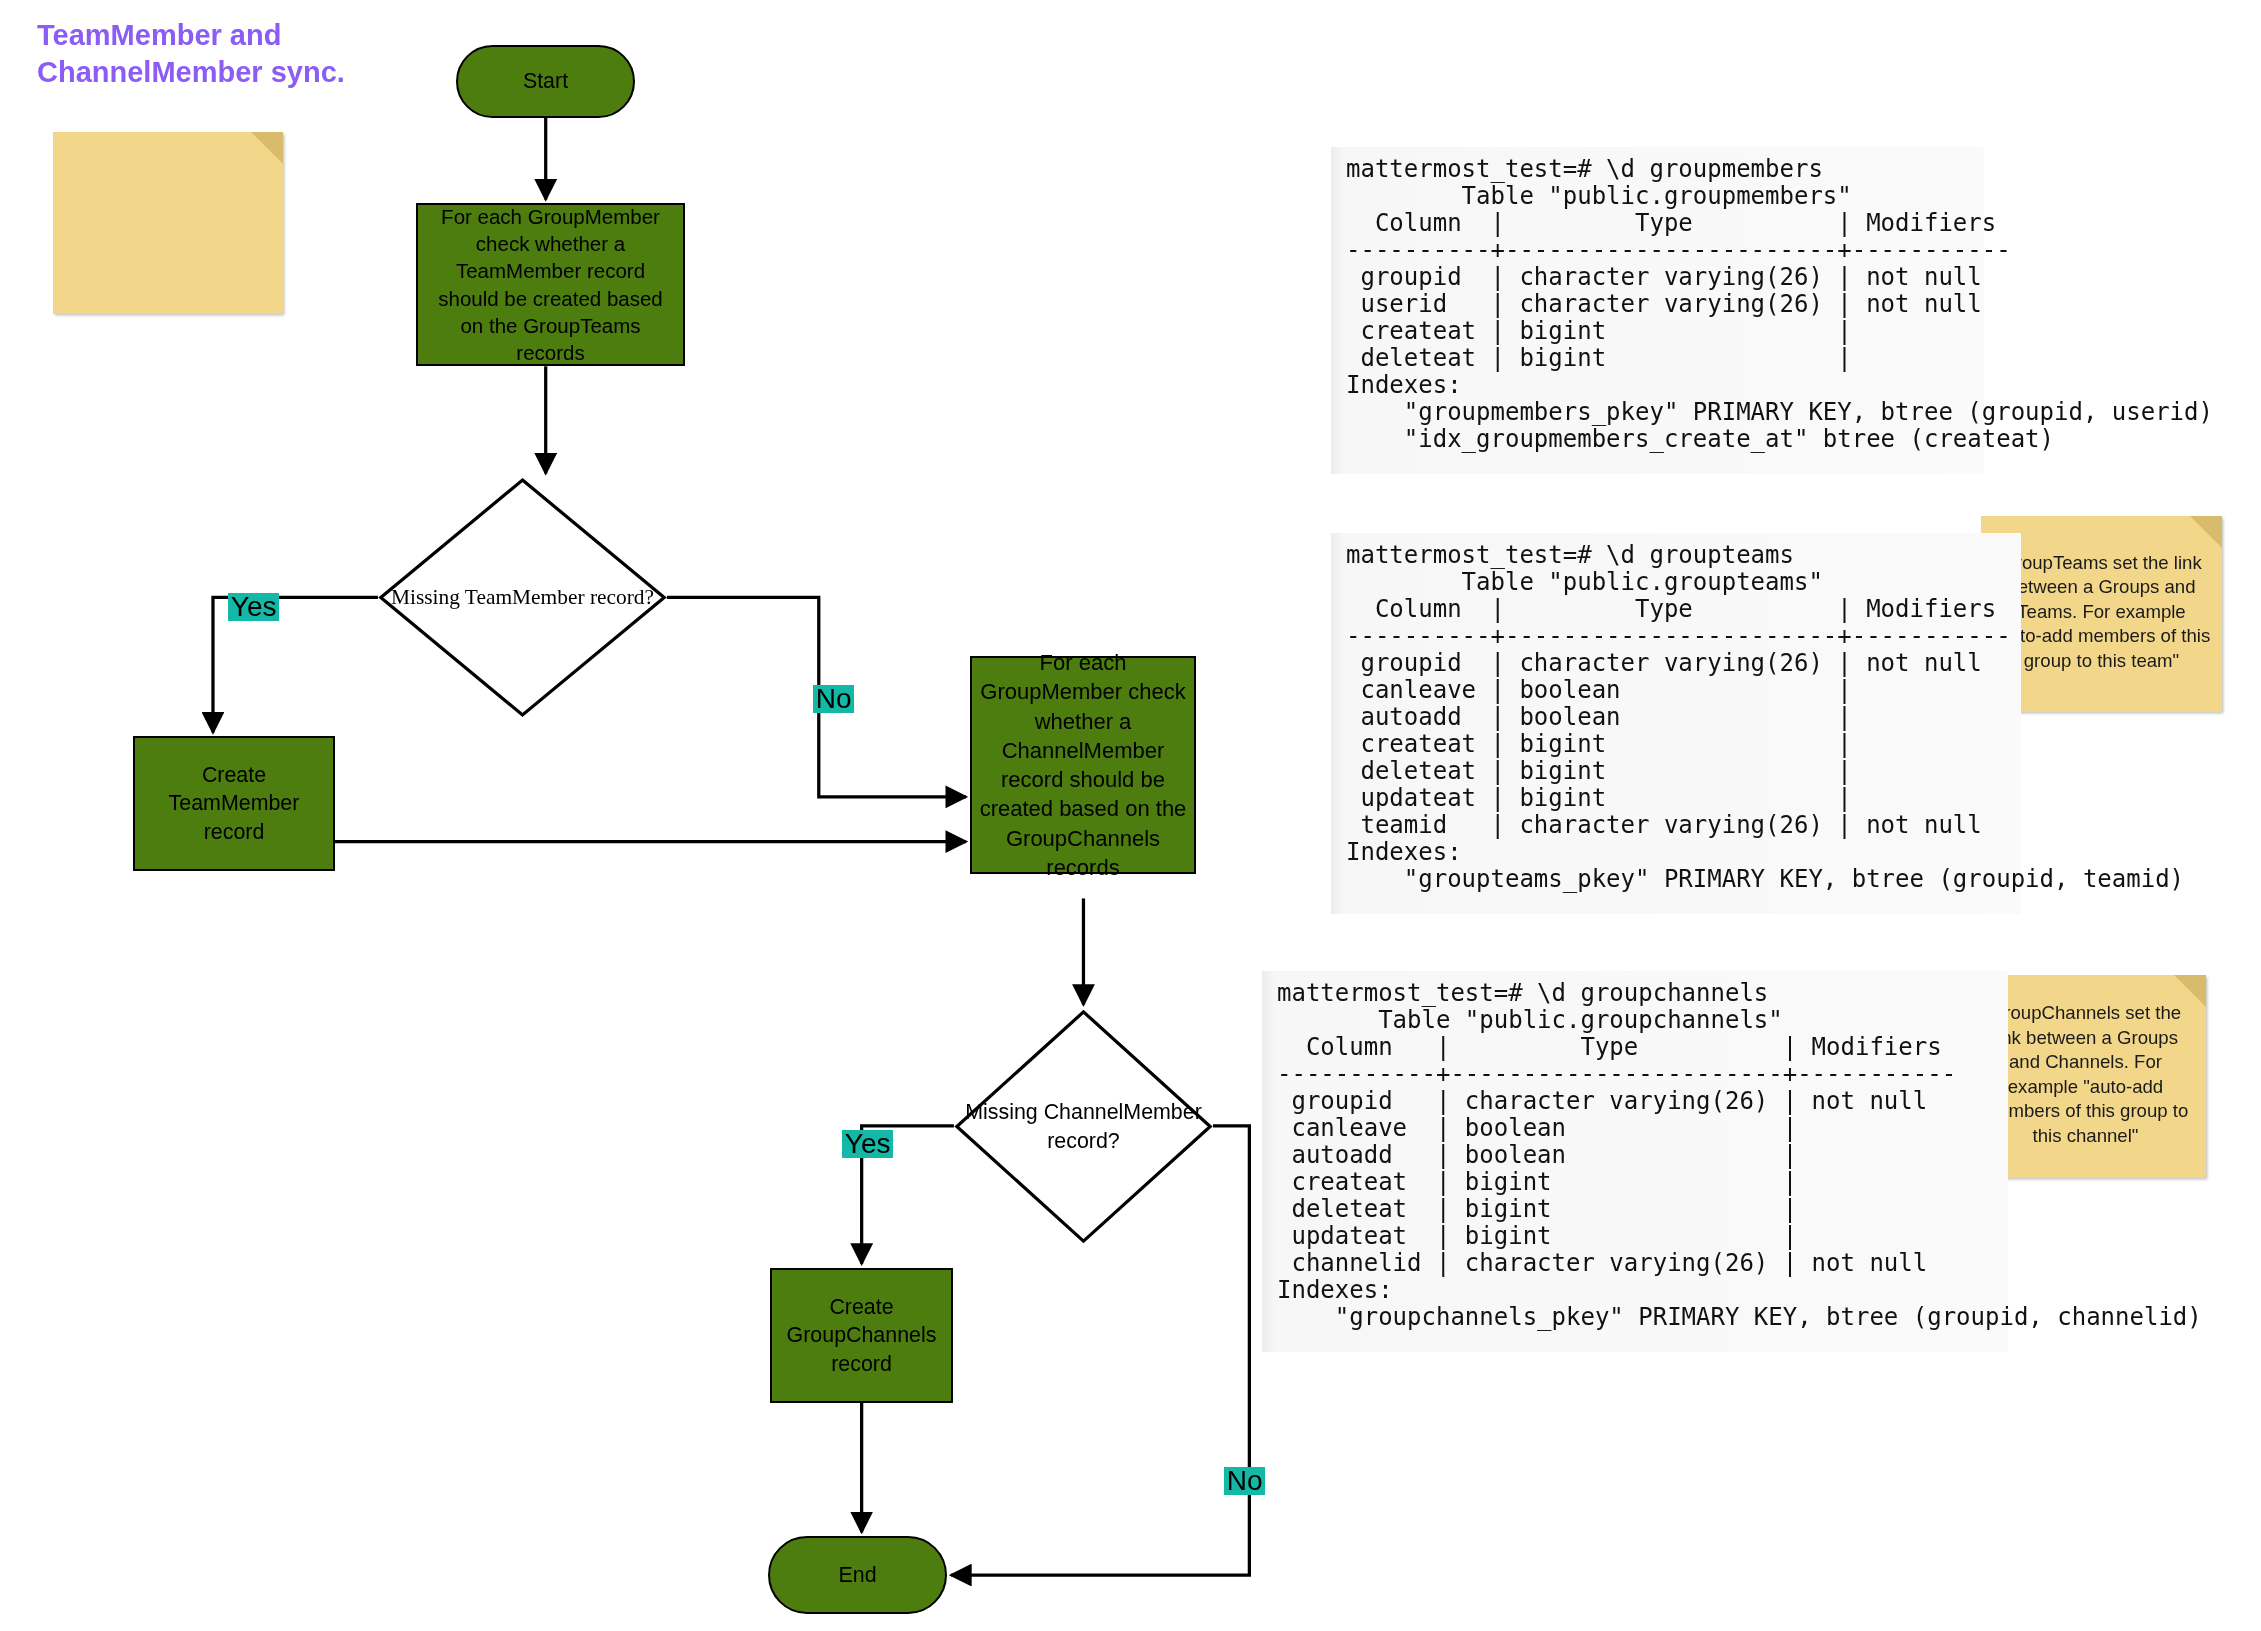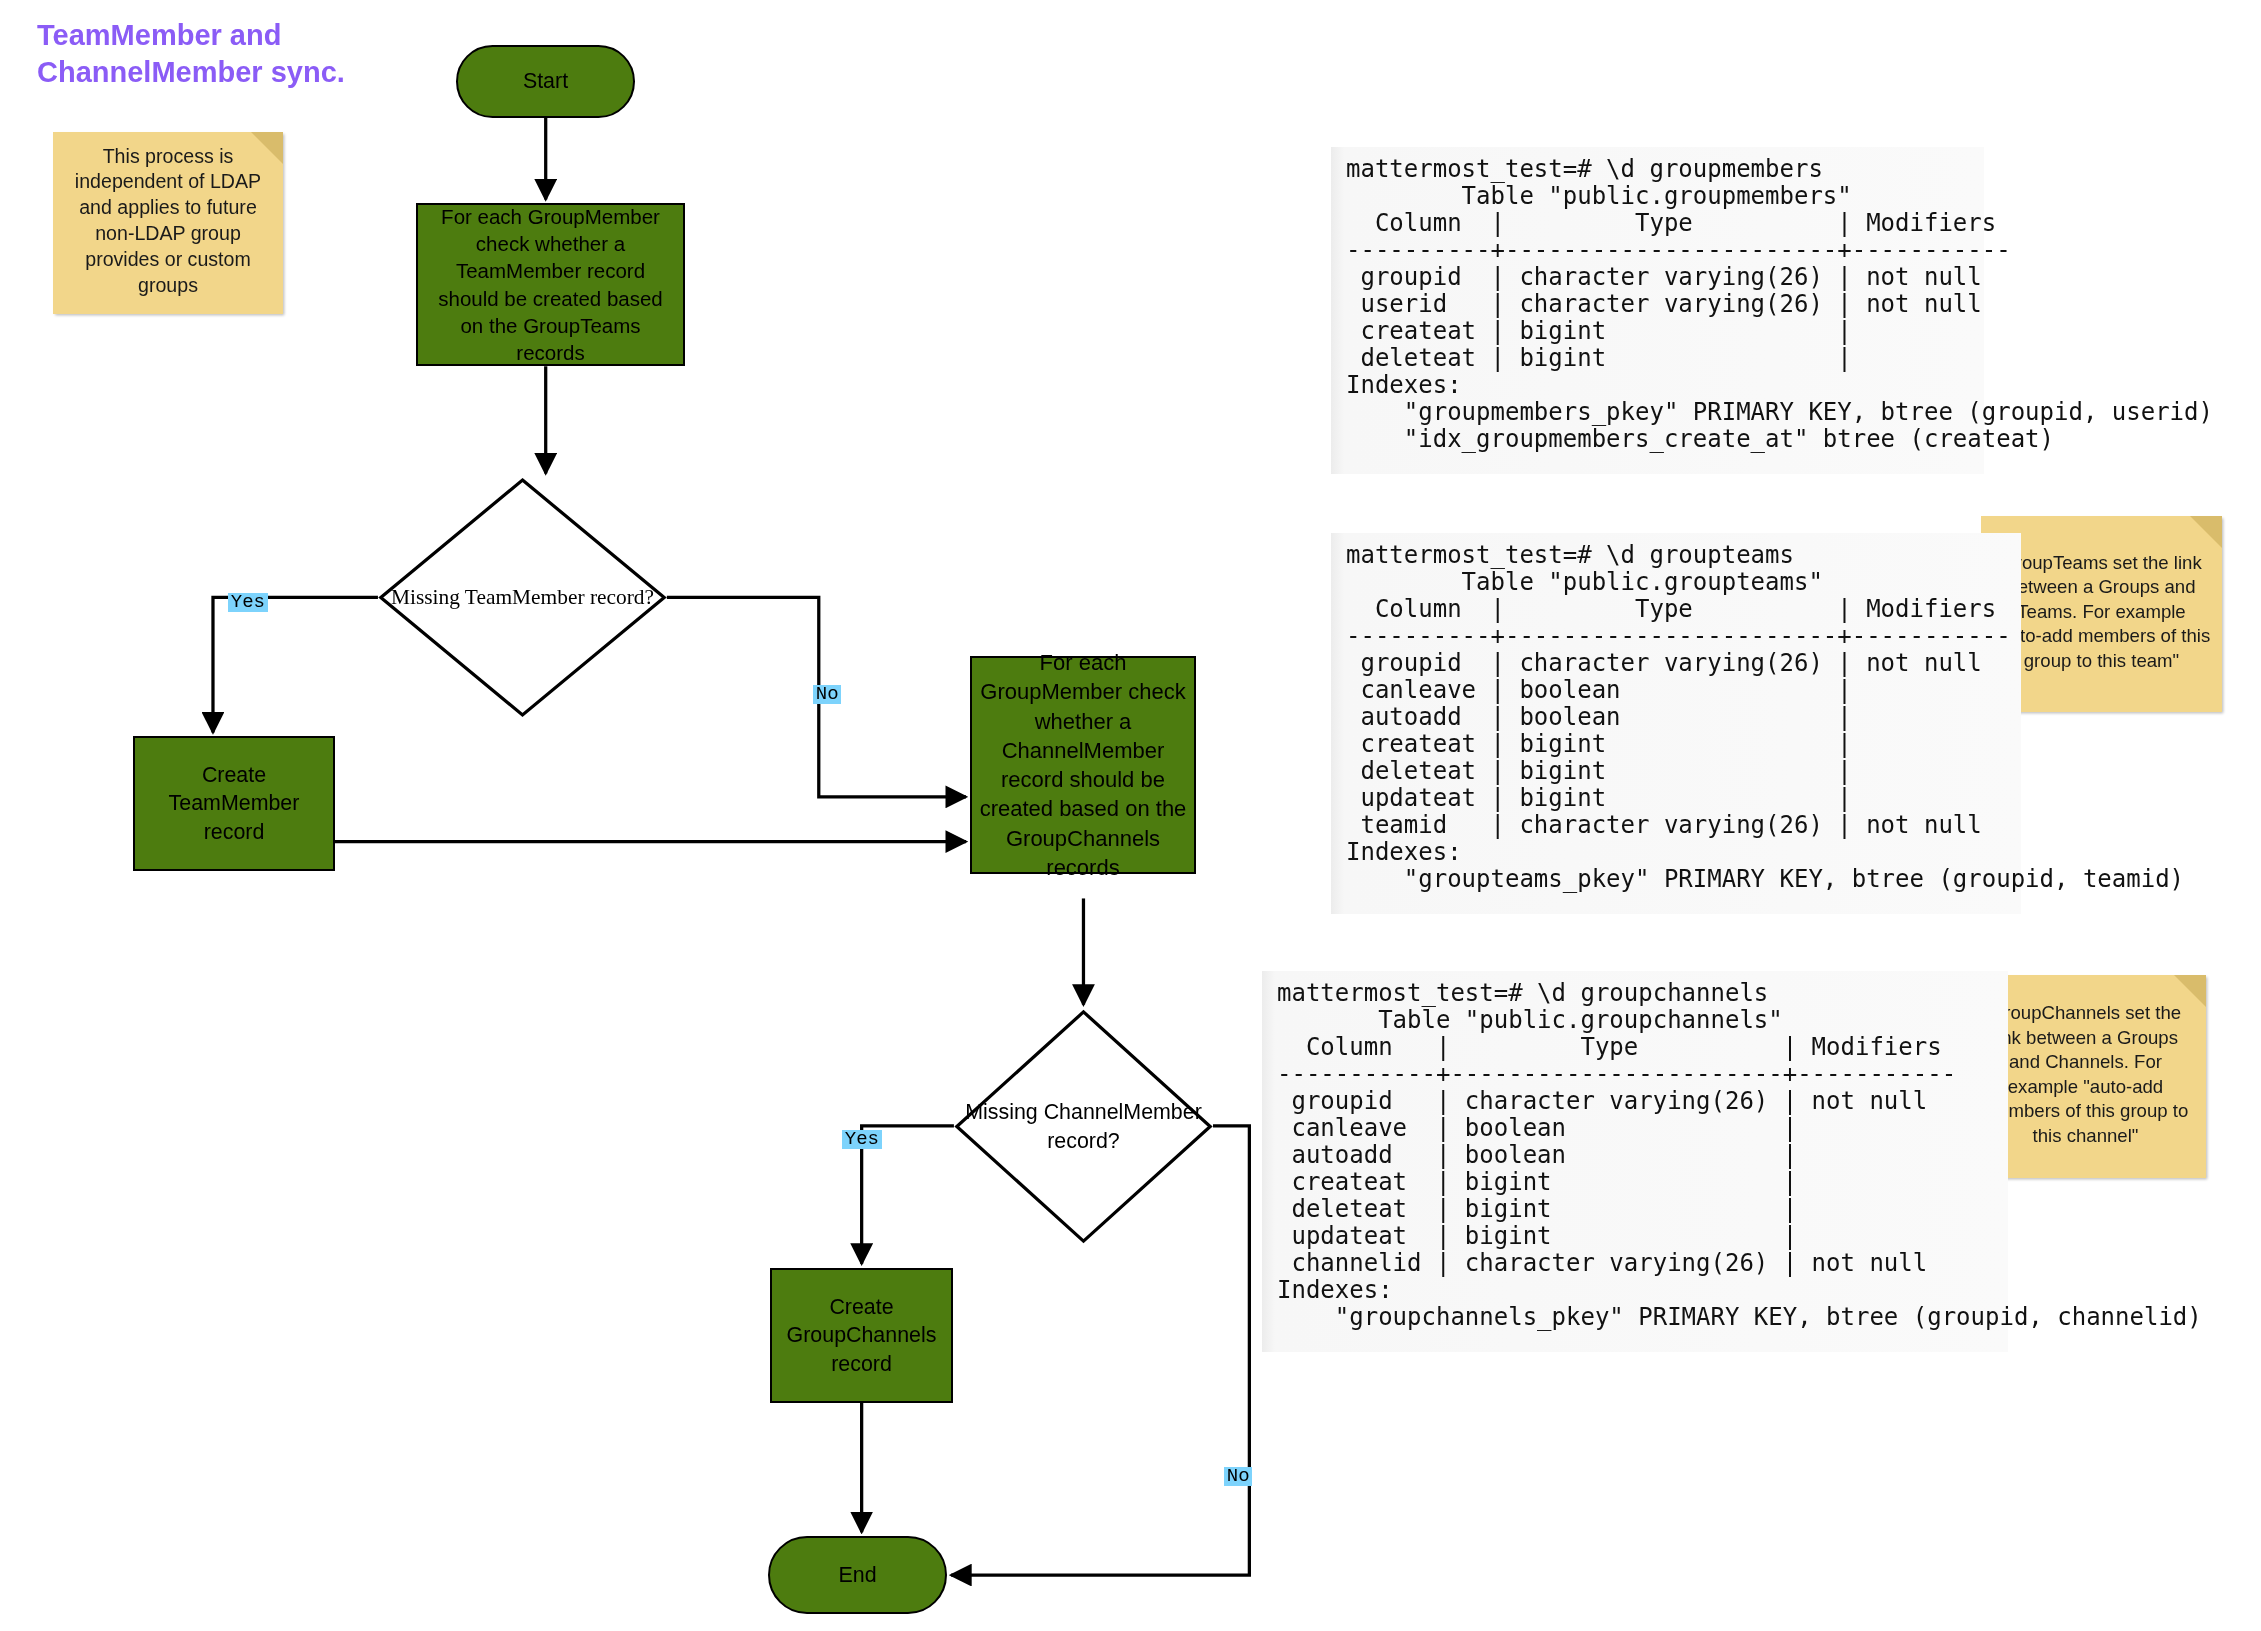--- a/index.html
+++ b/index.html
@@ -121,26 +121,25 @@
   
   #connectors {
     position: absolute;
     left: 0; top: 0;
     width: 2262px;
     height: 1631px;
     pointer-events: none;
   }
   .edge-label {
     position: absolute;
-    font-size: 19px;
+    font-size: 28px;
     color: #000;
-    background: #7dd3fc;
+    background: #14b8a6;
     padding: 0 2.8px;
     line-height: 1;
-    font-family: Liberation Mono, monospace;
   }
   #label-yes-1 { left: 228px;  top: 593px; }
   #label-no-1  { left: 813px;  top: 685px; }
   #label-yes-2 { left: 842px;  top: 1130px; }
   #label-no-2  { left: 1224px; top: 1467px; }
 
   
   .terminal {
     position: absolute;
     background: linear-gradient(to right, #ececec 0px, #f7f7f7 13px, #fafafa 100%);
@@ -158,21 +157,20 @@
   #term-groupchannels { left: 1262px; top: 971px; width: 746px; }
 </style>
 </head>
 <body>
 
 <div id="diagram-title">TeamMember and
 ChannelMember sync.</div>
 
 <div class="sticky-note" id="note-ldap">
   <span class="fold"></span>
-  <span class="note-text">This process is independent of LDAP and applies to future non-LDAP group provides or custom groups</span>
 </div>
 
 <div class="sticky-note" id="note-groupteams">
   <span class="fold"></span>
   <span class="note-text">GroupTeams set the link between a Groups and Teams. For example "auto-add members of this group to this team"</span>
 </div>
 
 <div class="sticky-note" id="note-groupchannels">
   <span class="fold"></span>
   <span class="note-text">GroupChannels set the link between a Groups and Channels. For example "auto-add members of this group to this channel"</span>

